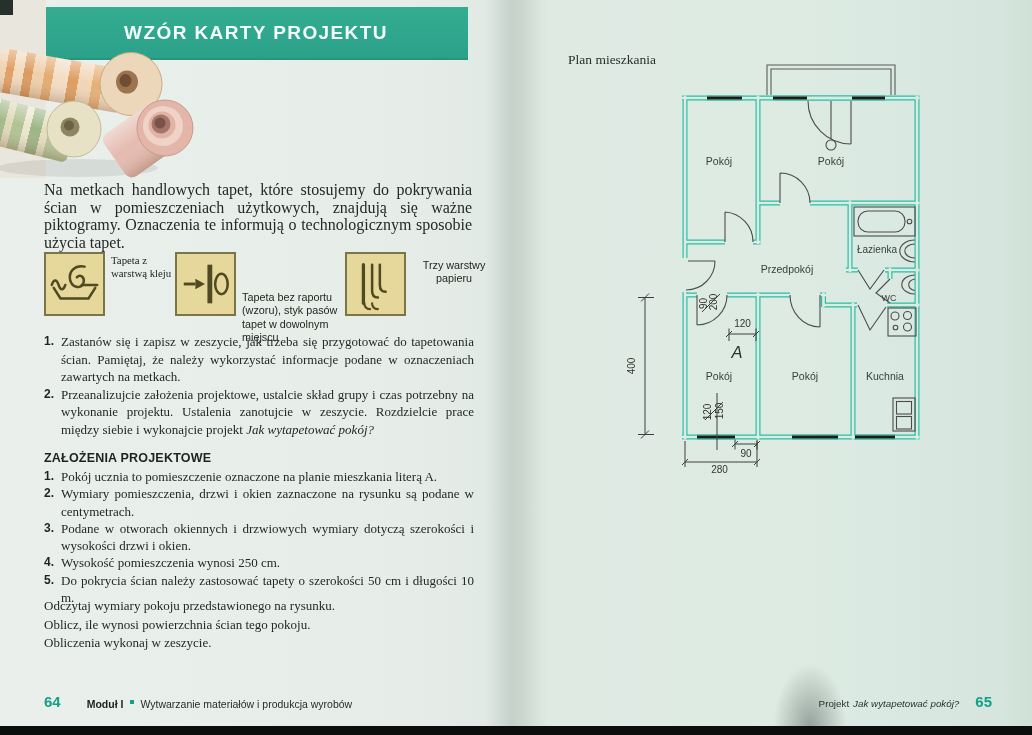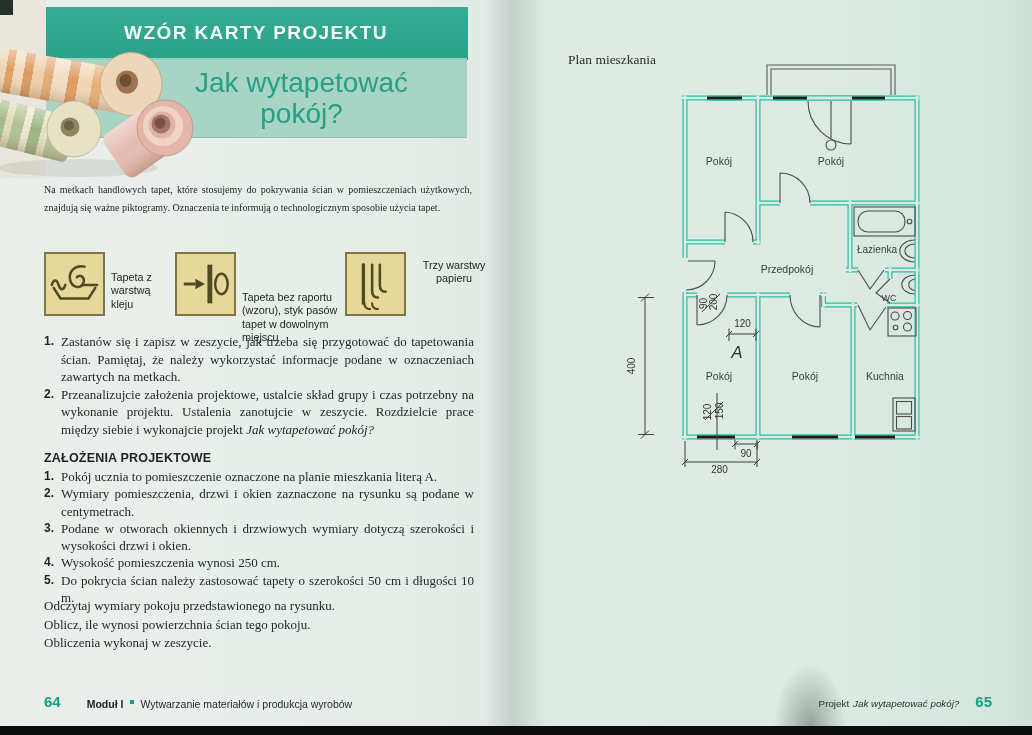--- a/index.html
+++ b/index.html
@@ -22,21 +22,21 @@
   .subtitle-panel{
     left:44px;top:58px;width:423px;height:80px;background:rgba(163,210,193,.94);
     border-bottom:1px solid rgba(60,120,105,.25);
     display:flex;flex-direction:column;justify-content:center;text-align:center;
     padding-left:92px;box-sizing:border-box;
   }
   .subtitle-panel div{
     font-family:"Liberation Sans",sans-serif;font-weight:400;font-size:28px;line-height:31px;color:#26a086;
   }
   
-  .intro{left:44px;top:181px;width:428px;font-size:10px;line-height:17.6px;text-align:justify;}
+  .intro{left:44px;top:181px;width:428px;font-size:16px;line-height:17.6px;text-align:justify;}
   .pictos{left:44px;top:252px;width:428px;height:70px;}
   .picto-box{
     position:absolute;width:57px;height:60px;background:#e6d89b;border:2px solid #7c7545;
     box-sizing:content-box;
   }
   .picto-caption{
     position:absolute;font-family:"Liberation Sans",sans-serif;font-size:10.8px;line-height:13.4px;color:#20281f;
   }
   ol.plain{list-style:none;margin:0;padding:0;}
   .tasks{left:44px;top:333px;width:430px;font-size:13px;line-height:17.6px;text-align:justify;}
@@ -76,39 +76,35 @@
   }
 </style>
 </head>
 <body>
 
 <div class="spread">
 
   <div class="abs band">
     <div class="kicker">WZÓR KARTY PROJEKTU</div>
   </div>
-  <div class="abs subtitle-panel">
-    <div>Jak wytapetować</div>
-    <div>pokój?</div>
-  </div>
 
   <div class="abs intro">Na metkach handlowych tapet, które stosujemy do pokrywania ścian w pomieszczeniach użytkowych, znajdują się ważne piktogramy. Oznaczenia te informują o technologicznym sposobie użycia tapet.</div>
 
   <div class="abs pictos">
     <div class="picto-box" style="left:0;top:0;">
       <svg width="57" height="60" viewBox="0 0 59 62">
         <g stroke="#4f4a22" stroke-width="2.6" fill="none" stroke-linecap="round">
           <path d="M6,32 c2,-6 5,-6 7,0 c2,6 5,6 7,0"></path>
           <path d="M37,32 H53"></path>
           <path d="M8,35 L15,46 H44 L51,35"></path>
           <path d="M40,13 C30,11 23,18 25,27 C27,35 37,37 39,29 C40,23 35,21 32,24"></path>
         </g>
       </svg>
     </div>
-    <div class="picto-caption" style="left:67px;top:19px;width:64px;">Tapeta z warstwą kleju</div>
+    <div class="picto-caption" style="left:67px;top:2px;width:64px;font-family:Liberation Serif, serif;">Tapeta z warstwą kleju</div>
 
     <div class="picto-box" style="left:131px;top:0;">
       <svg width="57" height="60" viewBox="0 0 59 62">
         <line x1="7" y1="31" x2="19" y2="31" stroke="#4f4a22" stroke-width="3"></line>
         <polygon points="19,25.5 19,36.5 29,31" fill="#4f4a22"></polygon>
         <rect x="31.5" y="11" width="5" height="40" fill="#4f4a22"></rect>
         <ellipse cx="46" cy="31" rx="6.5" ry="10.5" fill="none" stroke="#4f4a22" stroke-width="2.6"></ellipse>
       </svg>
     </div>
     <div class="picto-caption" style="left:198px;top:3px;width:99px;margin-top:36px;">Tapeta bez raportu (wzoru), styk pasów tapet w dowolnym miejscu</div>

